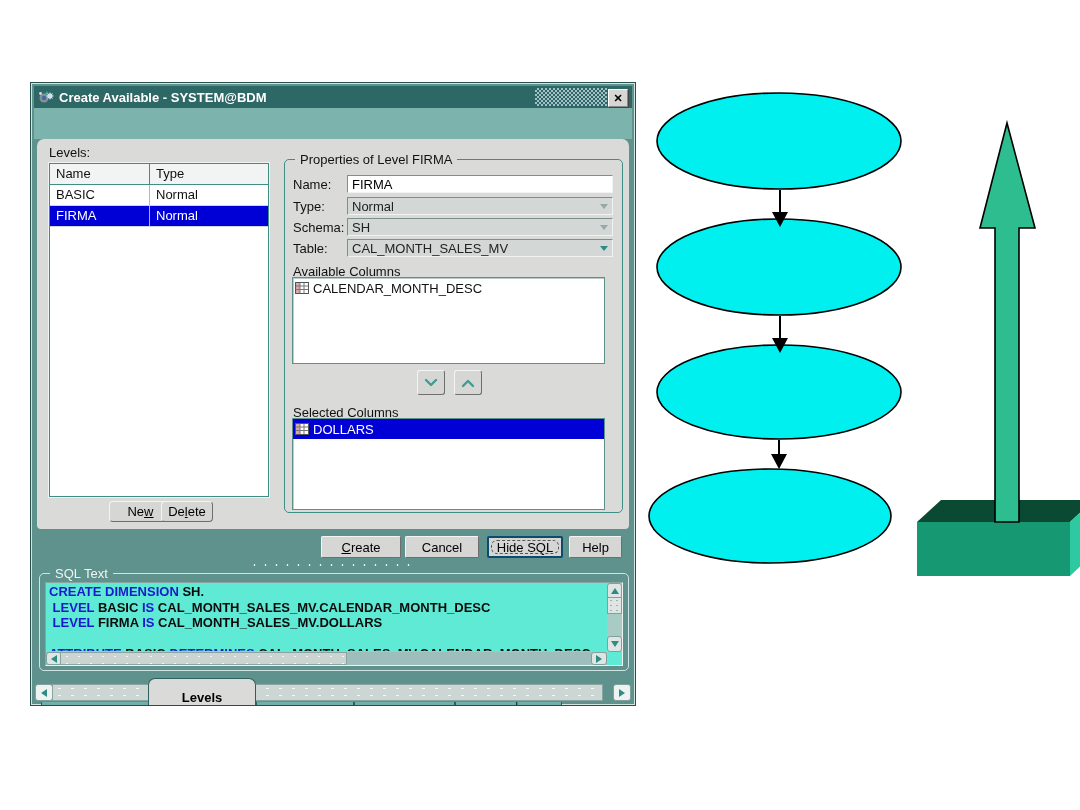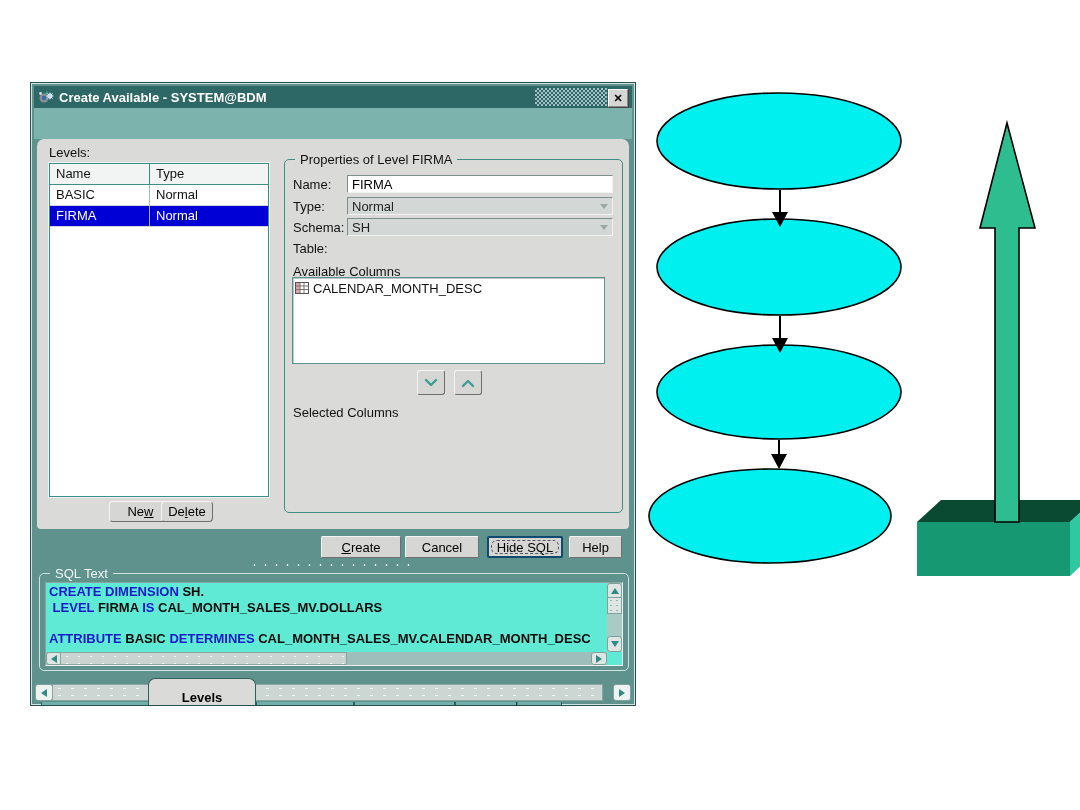--- a/index.html
+++ b/index.html
@@ -201,20 +201,24 @@
           <span class="combo-arrow"></span>
         </div>
 
         <div class="frow-label" style="top:60px;">Schema:</div>
         <div class="field combo" style="top:58px;">
           <span class="cv">SH</span>
           <span class="combo-arrow"></span>
         </div>
 
         <div class="frow-label" style="top:81px;text-align:right;">Table:</div>
+        <div class="field combo" style="top:79px;">
+          <span class="cv">CAL_MONTH_SALES_MV</span>
+          <span class="combo-arrow teal"></span>
+        </div>
 
         <div class="frow-label" style="top:104px;">Available Columns</div>
         <div class="listbox avail">
           <div class="litem">
             <svg class="grid-ic" width="14" height="12" viewBox="0 0 14 12">
               <rect x="0.5" y="0.5" width="13" height="11" fill="#fff" stroke="#555"></rect>
               <rect x="1" y="1" width="4" height="10" fill="#d9a5a5"></rect>
               <path d="M5 1 V11 M9 1 V11 M1 4 H13 M1 7.5 H13" stroke="#777" stroke-width="1" fill="none"></path>
             </svg>
             <span>CALENDAR_MONTH_DESC</span>
@@ -226,20 +230,30 @@
             <path d="M2 2 L7 7 L12 2" fill="none" stroke="#3f9c94" stroke-width="2.4" stroke-linecap="round" stroke-linejoin="round"></path>
           </svg>
         </div>
         <div class="btn movebtn mv-up">
           <svg width="14" height="10" viewBox="0 0 14 10">
             <path d="M2 8 L7 3 L12 8" fill="none" stroke="#3f9c94" stroke-width="2.4" stroke-linecap="round" stroke-linejoin="round"></path>
           </svg>
         </div>
 
         <div class="frow-label" style="top:245px;">Selected Columns</div>
+        <div class="listbox sel">
+          <div class="litem selected">
+            <svg class="grid-ic" width="14" height="12" viewBox="0 0 14 12">
+              <rect x="0.5" y="0.5" width="13" height="11" fill="#fff" stroke="#555"></rect>
+              <rect x="1" y="1" width="4" height="10" fill="#d9a5a5"></rect>
+              <path d="M5 1 V11 M9 1 V11 M1 4 H13 M1 7.5 H13" stroke="#777" stroke-width="1" fill="none"></path>
+            </svg>
+            <span>DOLLARS</span>
+          </div>
+        </div>
       </div>
     </div>
 
     <div class="bottomband dots-teal">
 
       <div class="btn action-btn a-create">
         <span><span class="mn">C</span><span>reate</span></span>
       </div>
       <div class="btn action-btn a-cancel">
         <span>Cancel</span>
@@ -251,20 +265,21 @@
       <div class="btn action-btn a-help">
         <span>Help</span>
       </div>
       <div class="dots-strip"></div>
 
       <div class="group sqlgroup">
         <div class="legend">SQL Text</div>
         <div class="sqlarea">
           <div class="sqltext">
             <div class="sql-line"><span class="kw">CREATE DIMENSION</span><span class="pl"> SH.</span></div>
+            <div class="sql-line"><span class="kw"> LEVEL</span><span class="pl"> BASIC </span><span class="kw">IS</span><span class="pl"> CAL_MONTH_SALES_MV.CALENDAR_MONTH_DESC</span></div>
             <div class="sql-line"><span class="kw"> LEVEL</span><span class="pl"> FIRMA </span><span class="kw">IS</span><span class="pl"> CAL_MONTH_SALES_MV.DOLLARS</span></div>
             <div class="sql-line"><span class="pl"> </span></div>
             <div class="sql-line"><span class="kw">ATTRIBUTE</span><span class="pl"> BASIC </span><span class="kw">DETERMINES</span><span class="pl"> CAL_MONTH_SALES_MV.CALENDAR_MONTH_DESC</span></div>
           </div>
           <div class="vsb">
             <div class="sbtn v-up">
                 <div class="tri-up"></div>
               </div>
             <div class="v-thumb"></div>
             <div class="sbtn v-down">

